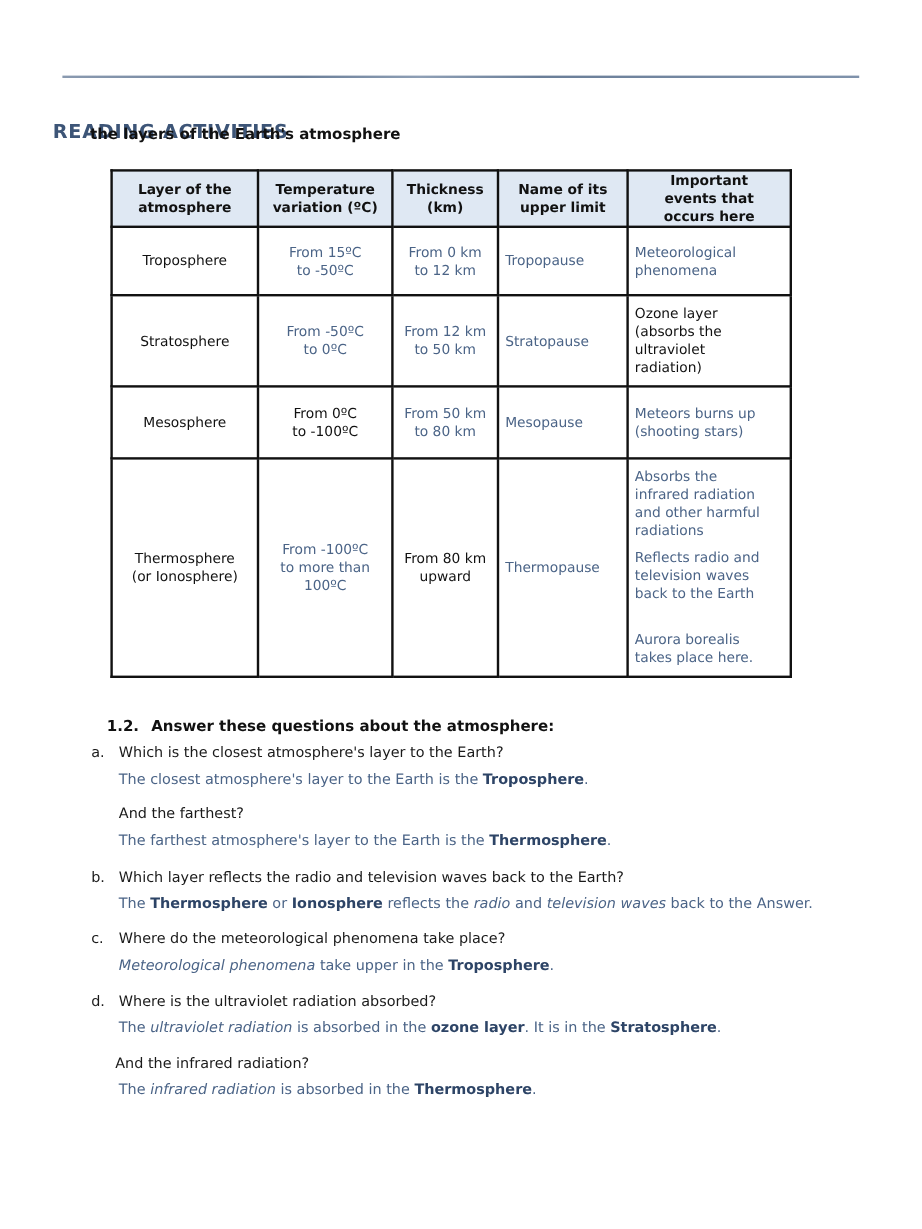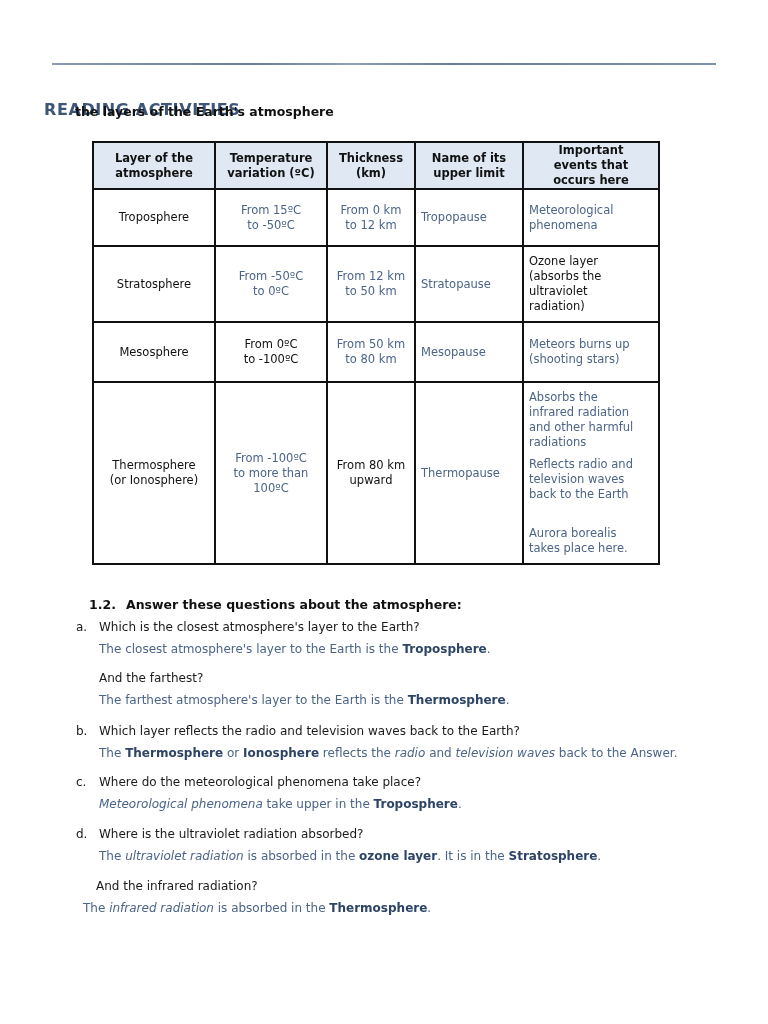--- a/index.html
+++ b/index.html
@@ -104,13 +104,13 @@
 
 <div class="qa" style="left:99px; top:724px;"><span class="letter">b.</span><span>Which layer reflects the radio and television waves back to the Earth?</span></div>
 <div class="ans" style="left:99px; top:746px;"><span>The </span><b>Thermosphere</b><span> or </span><b>Ionosphere</b><span> reflects the </span><i>radio</i><span> and </span><i>television waves</i><span> back to the Answer.</span></div>
 
 <div class="qa" style="left:99px; top:775px;"><span class="letter">c.</span><span>Where do the meteorological phenomena take place?</span></div>
 <div class="ans" style="left:99px; top:797px;"><i>Meteorological phenomena</i><span> take upper in the </span><b>Troposphere</b><span>.</span></div>
 
 <div class="qa" style="left:99px; top:827px;"><span class="letter">d.</span><span>Where is the ultraviolet radiation absorbed?</span></div>
 <div class="ans" style="left:99px; top:849px;"><span>The </span><i>ultraviolet radiation</i><span> is absorbed in the </span><b>ozone layer</b><span>. It is in the </span><b>Stratosphere</b><span>.</span></div>
 <div class="qa" style="left:96px; top:879px;">And the infrared radiation?</div>
-<div class="ans" style="left:83px; top:901px;text-align:right;"><span>The </span><i>infrared radiation</i><span> is absorbed in the </span><b>Thermosphere</b><span>.</span></div>
+<div class="ans" style="left:99px; top:901px;text-align:right;"><span>The </span><i>infrared radiation</i><span> is absorbed in the </span><b>Thermosphere</b><span>.</span></div>
 
 </body></html>

